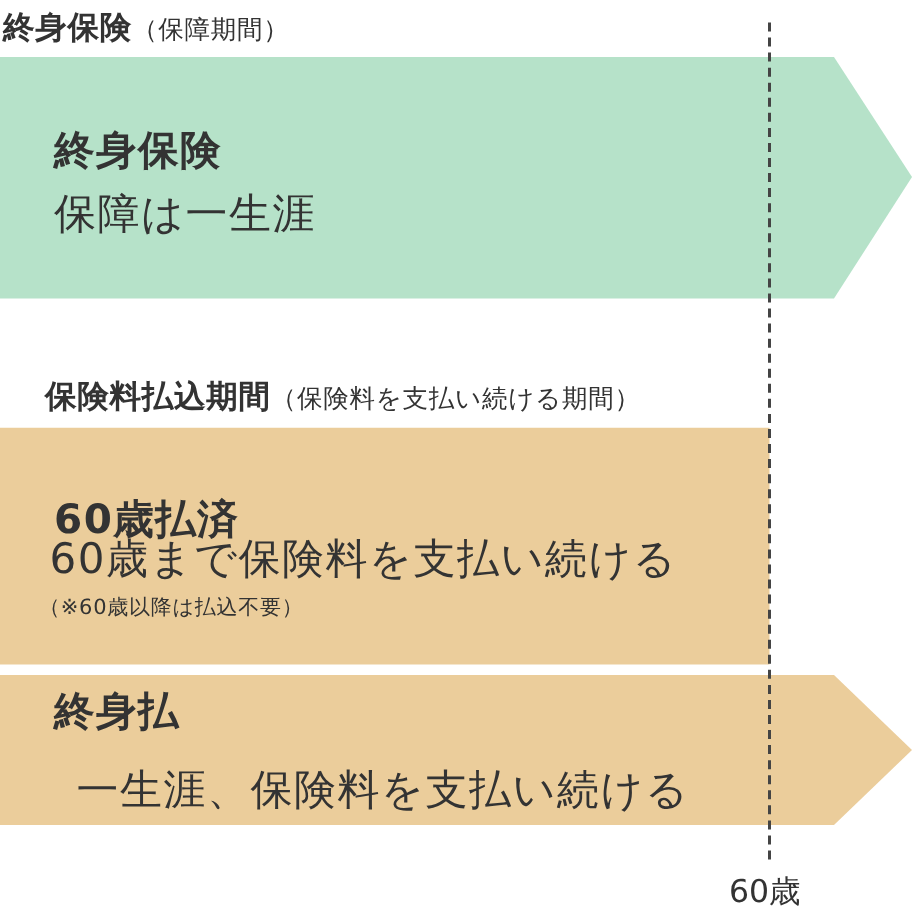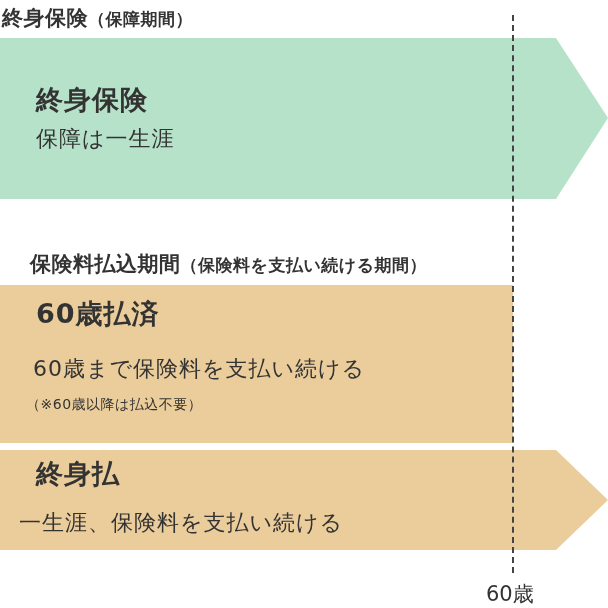--- a/index.html
+++ b/index.html
@@ -1,24 +1,24 @@
 <!DOCTYPE html>
 <html><head>
 <meta charset="utf-8">
 <style>
   html, body { margin:0; padding:0; background:#ffffff; }
   body { width:608px; height:608px; position:relative; overflow:hidden;
          font-family:"DejaVu Sans", "Liberation Sans", sans-serif; color:#333333; }
   .abs { position:absolute; }
   .section-title { font-size:21px; font-weight:bold; color:#333; white-space:nowrap; letter-spacing:0.5px; }
-  .section-sub { font-size:17px; font-weight:bold; color:#333; }
+  .section-sub { font-size:17px; font-weight:normal; color:#333; }
   .shape { position:absolute; left:0; }
   .shape svg { display:block; }
   .block-title { position:absolute; font-size:27px; font-weight:bold; color:#333; white-space:nowrap; letter-spacing:1px; }
-  .block-text { position:absolute; font-size:22px; color:#333; white-space:nowrap; letter-spacing:1px; }
+  .block-text { position:absolute; font-size:28px; color:#333; white-space:nowrap; letter-spacing:1px; }
   .block-note { position:absolute; font-size:14px; color:#333; white-space:nowrap; letter-spacing:0.5px; }
   .dashed-line { position:absolute; left:512px; top:15px; width:0; height:558px; border-left:2.5px dashed #444; }
   .age-label { position:absolute; left:486px; top:580px; font-size:21px; color:#333; white-space:nowrap;text-align:right; }
 </style>
 </head>
 <body>
 
 <div class="abs section-title" style="left:2px; top:4px;">
   <span>終身保険</span><span class="section-sub">（保障期間）</span>
 </div>
@@ -33,26 +33,26 @@
 
 <div class="abs section-title" style="left:2px; top:250px;margin-left:28px;">
   <span>保険料払込期間</span><span class="section-sub">（保険料を支払い続ける期間）</span>
 </div>
 
 <div class="shape" style="top:285px;">
   <svg width="514" height="159" viewBox="0 0 514 159">
     <rect x="0" y="0" width="513" height="158" fill="#ebcd9b"></rect>
   </svg>
 </div>
-<div class="block-title" style="left:36px; top:296px;">60歳払済</div>
+<div class="block-title" style="left:36px; top:328px;">60歳払済</div>
 <div class="block-text" style="left:33px; top:354px;">60歳まで保険料を支払い続ける</div>
 <div class="block-note" style="left:26px; top:396px;">（※60歳以降は払込不要）</div>
 
 <div class="shape" style="top:450px;">
   <svg width="608" height="101" viewBox="0 0 608 101">
     <polygon points="0,0 556,0 608,50 556,100 0,100" fill="#ebcd9b"></polygon>
   </svg>
 </div>
 <div class="block-title" style="left:36px; top:456px;">終身払</div>
-<div class="block-text" style="left:19px; top:508px;">一生涯、保険料を支払い続ける</div>
+<div class="block-text" style="left:51px; top:508px;">一生涯、保険料を支払い続ける</div>
 
 <div class="dashed-line"></div>
 <div class="age-label">60歳</div>
 
 </body></html>

